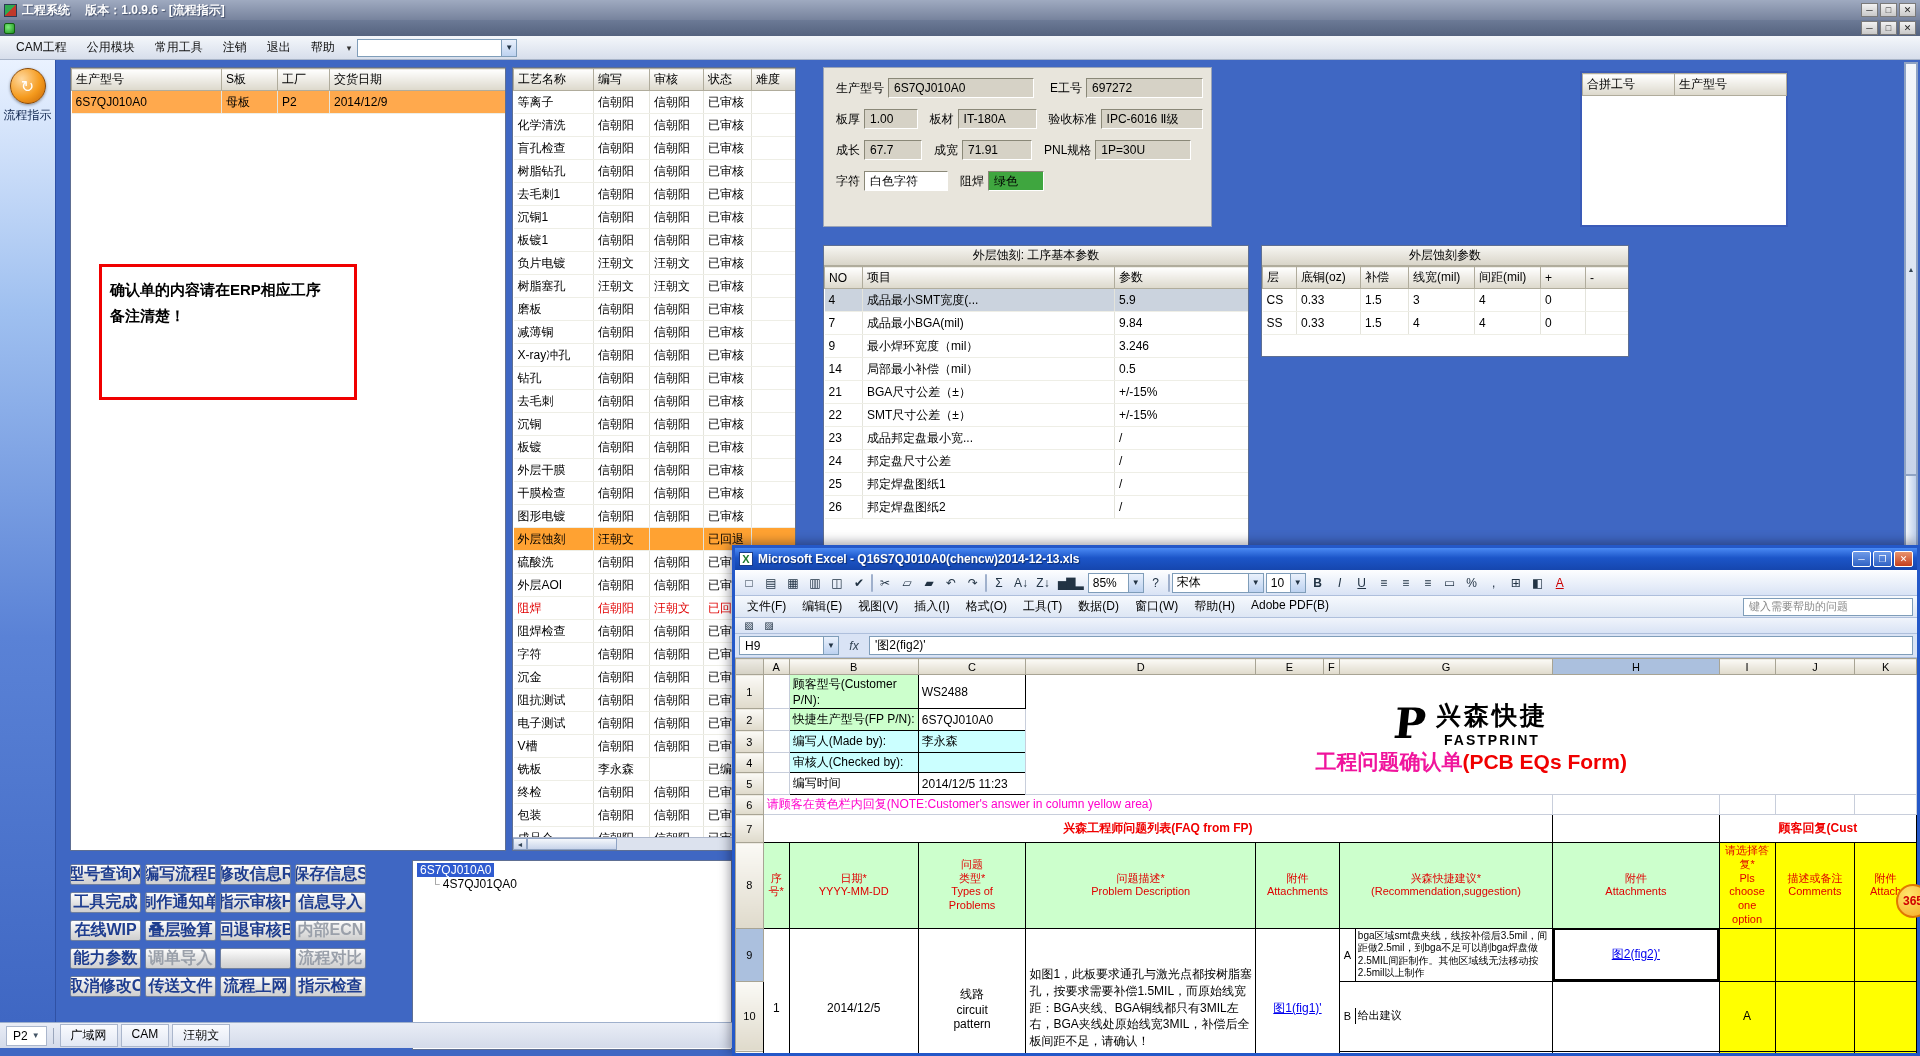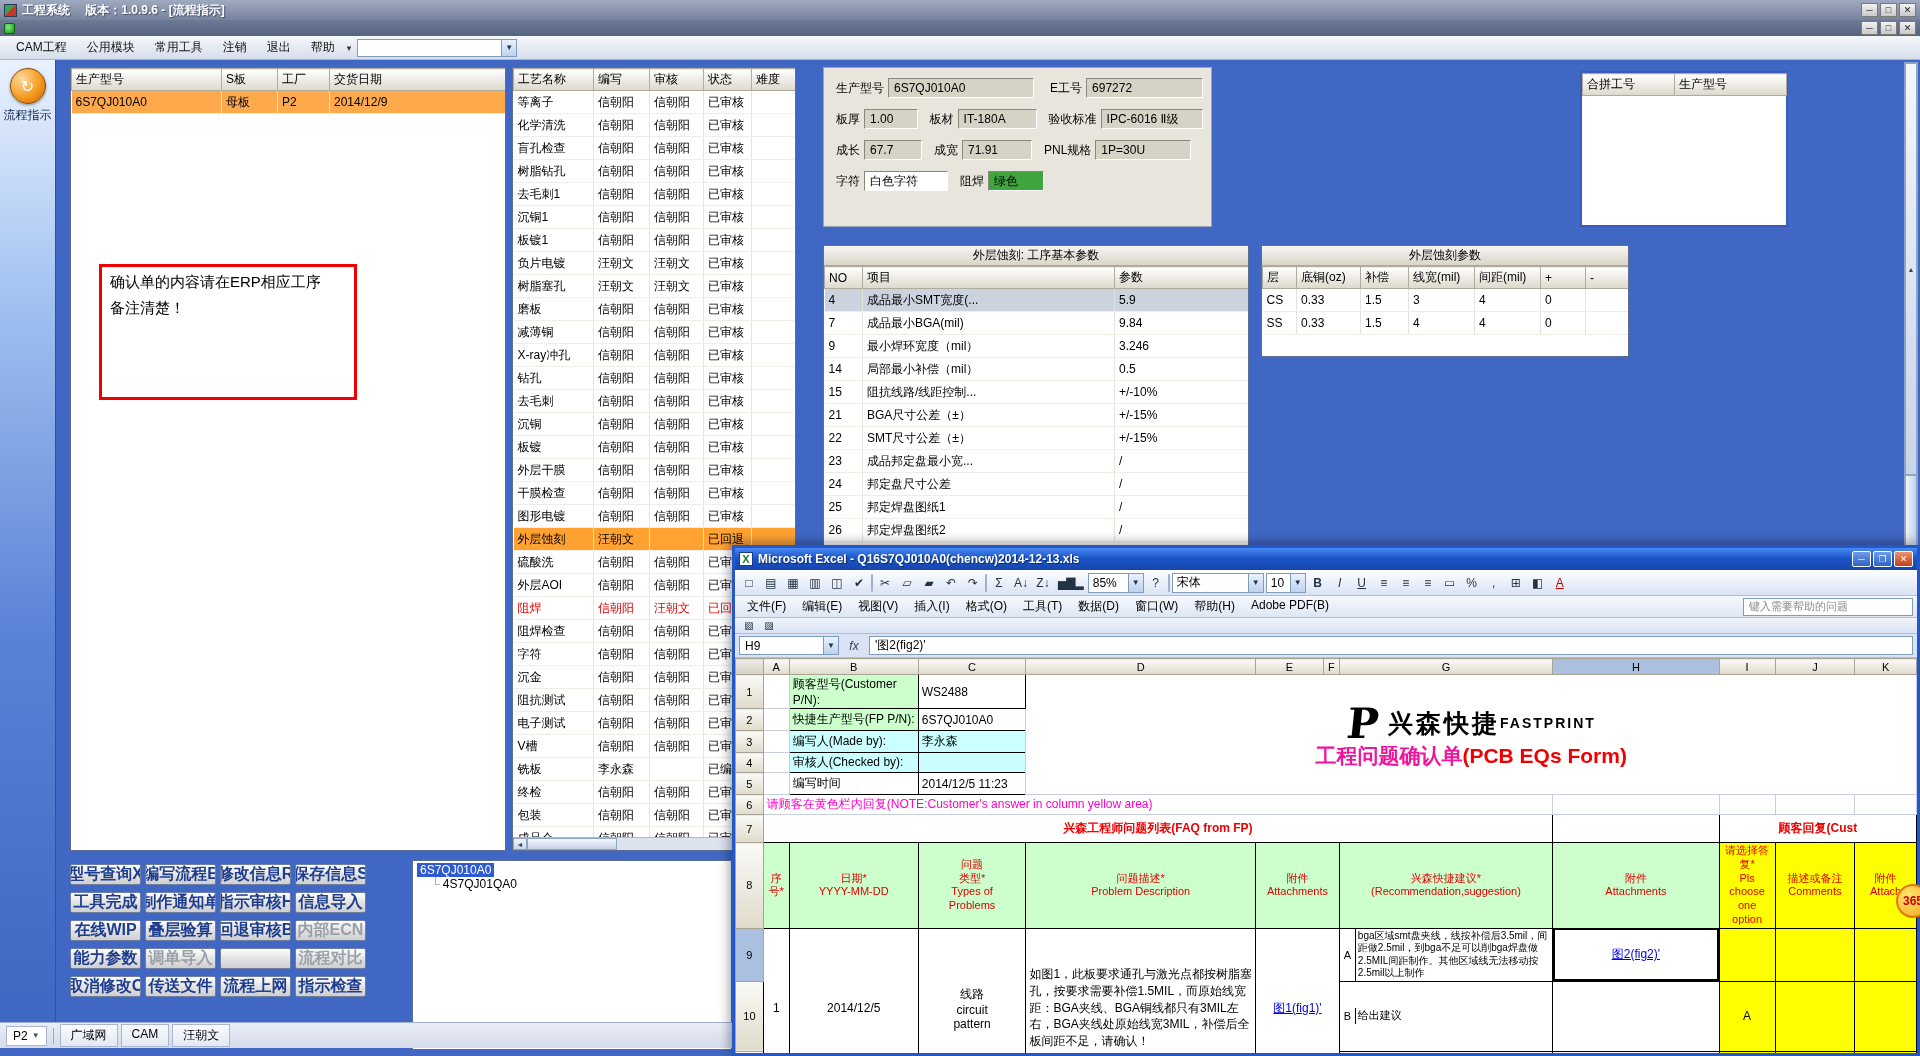--- a/index.html
+++ b/index.html
@@ -37,21 +37,21 @@
 .grid tr.rowred td{color:#E00000;}
 .grid tr.gsel td{background:#CBD3DE;}
 .ptitle{height:20px;background:linear-gradient(#F7F6F2,#D9D5C9);border-bottom:1px solid #B0AC9C;text-align:center;font-size:12px;line-height:19px;}
 .hscroll{position:absolute;left:0;right:0;bottom:0;height:13px;background:#DCE2EE;border-top:1px solid #AEB8CC;display:flex;}
 .sbtn{width:14px;height:100%;background:linear-gradient(#F4F7FB,#C8D4EA);border:1px solid #8FA3C4;font-size:7px;color:#345;display:flex;align-items:center;justify-content:center;}
 .sthumb{width:90px;height:100%;background:linear-gradient(#F4F7FB,#C8D4EA);border:1px solid #8FA3C4;}
 .vscroll{position:absolute;right:2px;top:62px;width:14px;height:486px;background:#C9D7F0;border:1px solid #8FA3C4;display:flex;flex-direction:column;}
 .vthumb{width:100%;height:84px;background:linear-gradient(90deg,#F4F7FB,#BFD0EC);border:1px solid #8FA3C4;}
 
 
-.notebox{position:absolute;left:28px;top:196px;width:258px;height:136px;border:3px solid #F00000;background:#fff;padding:2px 8px;font-size:15px;font-weight:normal;line-height:1.7;}
+.notebox{position:absolute;left:28px;top:196px;width:258px;height:136px;border:3px solid #F00000;background:#fff;padding:10px 8px;font-size:15px;font-weight:bold;line-height:1.7;}
 
 
 .infopanel{position:absolute;left:823px;top:67px;width:389px;height:160px;background:#E8E5DC;border:1px solid #9AA4B8;padding:10px 8px;}
 .irow{display:flex;align-items:center;margin-bottom:11px;gap:4px;}
 .ilbl{font-size:12px;white-space:nowrap;margin-left:4px;}
 .ibox{display:inline-flex;align-items:center;height:20px;padding:0 5px;background:#D6D2C6;border:1px solid;border-color:#8A8878 #FFFFFF #FFFFFF #8A8878;font-size:12px;white-space:nowrap;overflow:hidden;}
 .ibox.white{background:#FFFFFF;}
 .ibox.green{background:#3FA63F;}
 
 
@@ -550,25 +550,20 @@
             <td>9</td>
             <td>最小焊环宽度（mil）</td>
             <td>3.246</td>
           </tr>
           <tr>
             <td>14</td>
             <td>局部最小补偿（mil）</td>
             <td>0.5</td>
           </tr>
           <tr>
-            <td>15</td>
-            <td>阻抗线路/线距控制...</td>
-            <td>+/-10%</td>
-          </tr>
-          <tr>
             <td>21</td>
             <td>BGA尺寸公差（±）</td>
             <td>+/-15%</td>
           </tr>
           <tr>
             <td>22</td>
             <td>SMT尺寸公差（±）</td>
             <td>+/-15%</td>
           </tr>
           <tr>
@@ -813,21 +808,21 @@
             </tr>
         <tr class="h22">
           <th>1</th>
           <td></td>
           <td class="lblg">顾客型号(Customer P/N):</td>
           <td class="vbox">WS2488</td>
           <td class="logo-cell" colspan="8" rowspan="5">
             <div class="fp-wrap">
               <div class="fp-logo">
                 <span class="fp-p">P</span>
-                <span style="display:flex;flex-direction:row;align-items:center">
+                <span style="display:flex;flex-direction:column;align-items:center">
                   <span class="fp-cn">兴森快捷</span>
                   <span class="fp-en">FASTPRINT</span>
                 </span>
               </div>
               <div class="formtitle">
                 <span class="ft-cn">工程问题确认单</span><span class="ft-en">(PCB EQs Form)</span>
               </div>
             </div>
           </td>
         </tr>

